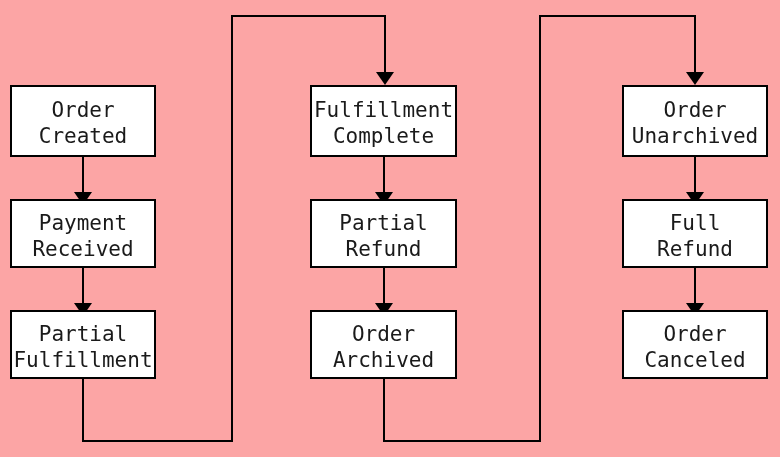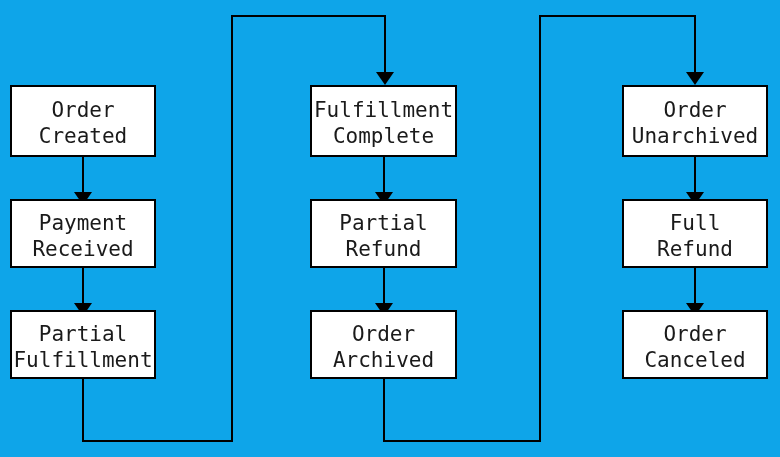--- a/index.html
+++ b/index.html
@@ -4,21 +4,21 @@
 <style>
   html, body {
     margin: 0;
     padding: 0;
     background: #ffffff;
   }
   #canvas {
     position: relative;
     width: 780px;
     height: 457px;
-    background: #0ea5e9;
+    background: #fca5a5;
     overflow: hidden;
     font-family: "DejaVu Sans Mono", "Liberation Mono", monospace;
   }
   svg#flow {
     position: absolute;
     left: 0;
     top: 0;
     width: 780px;
     height: 457px;
   }

